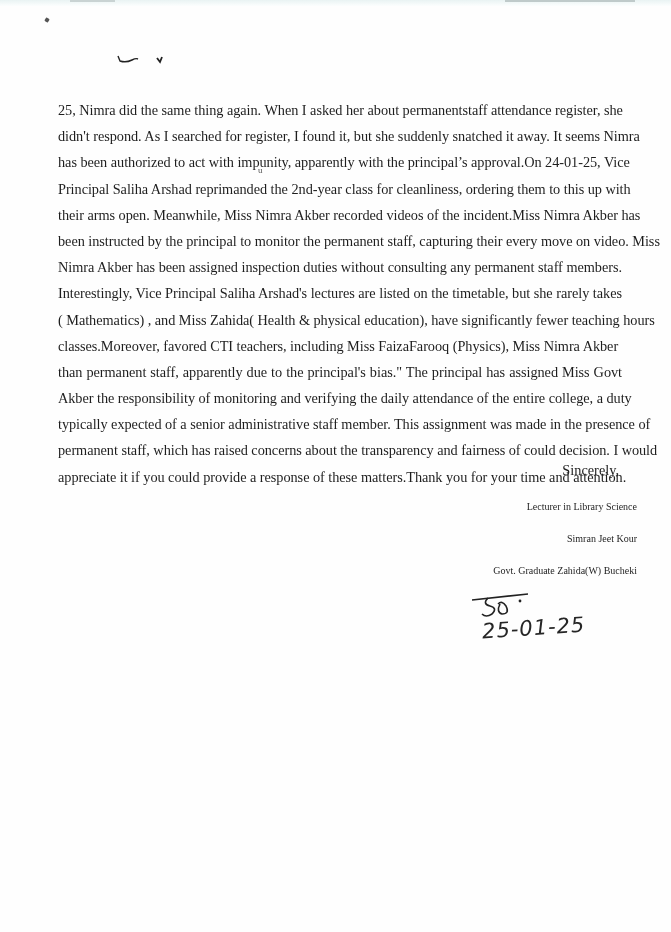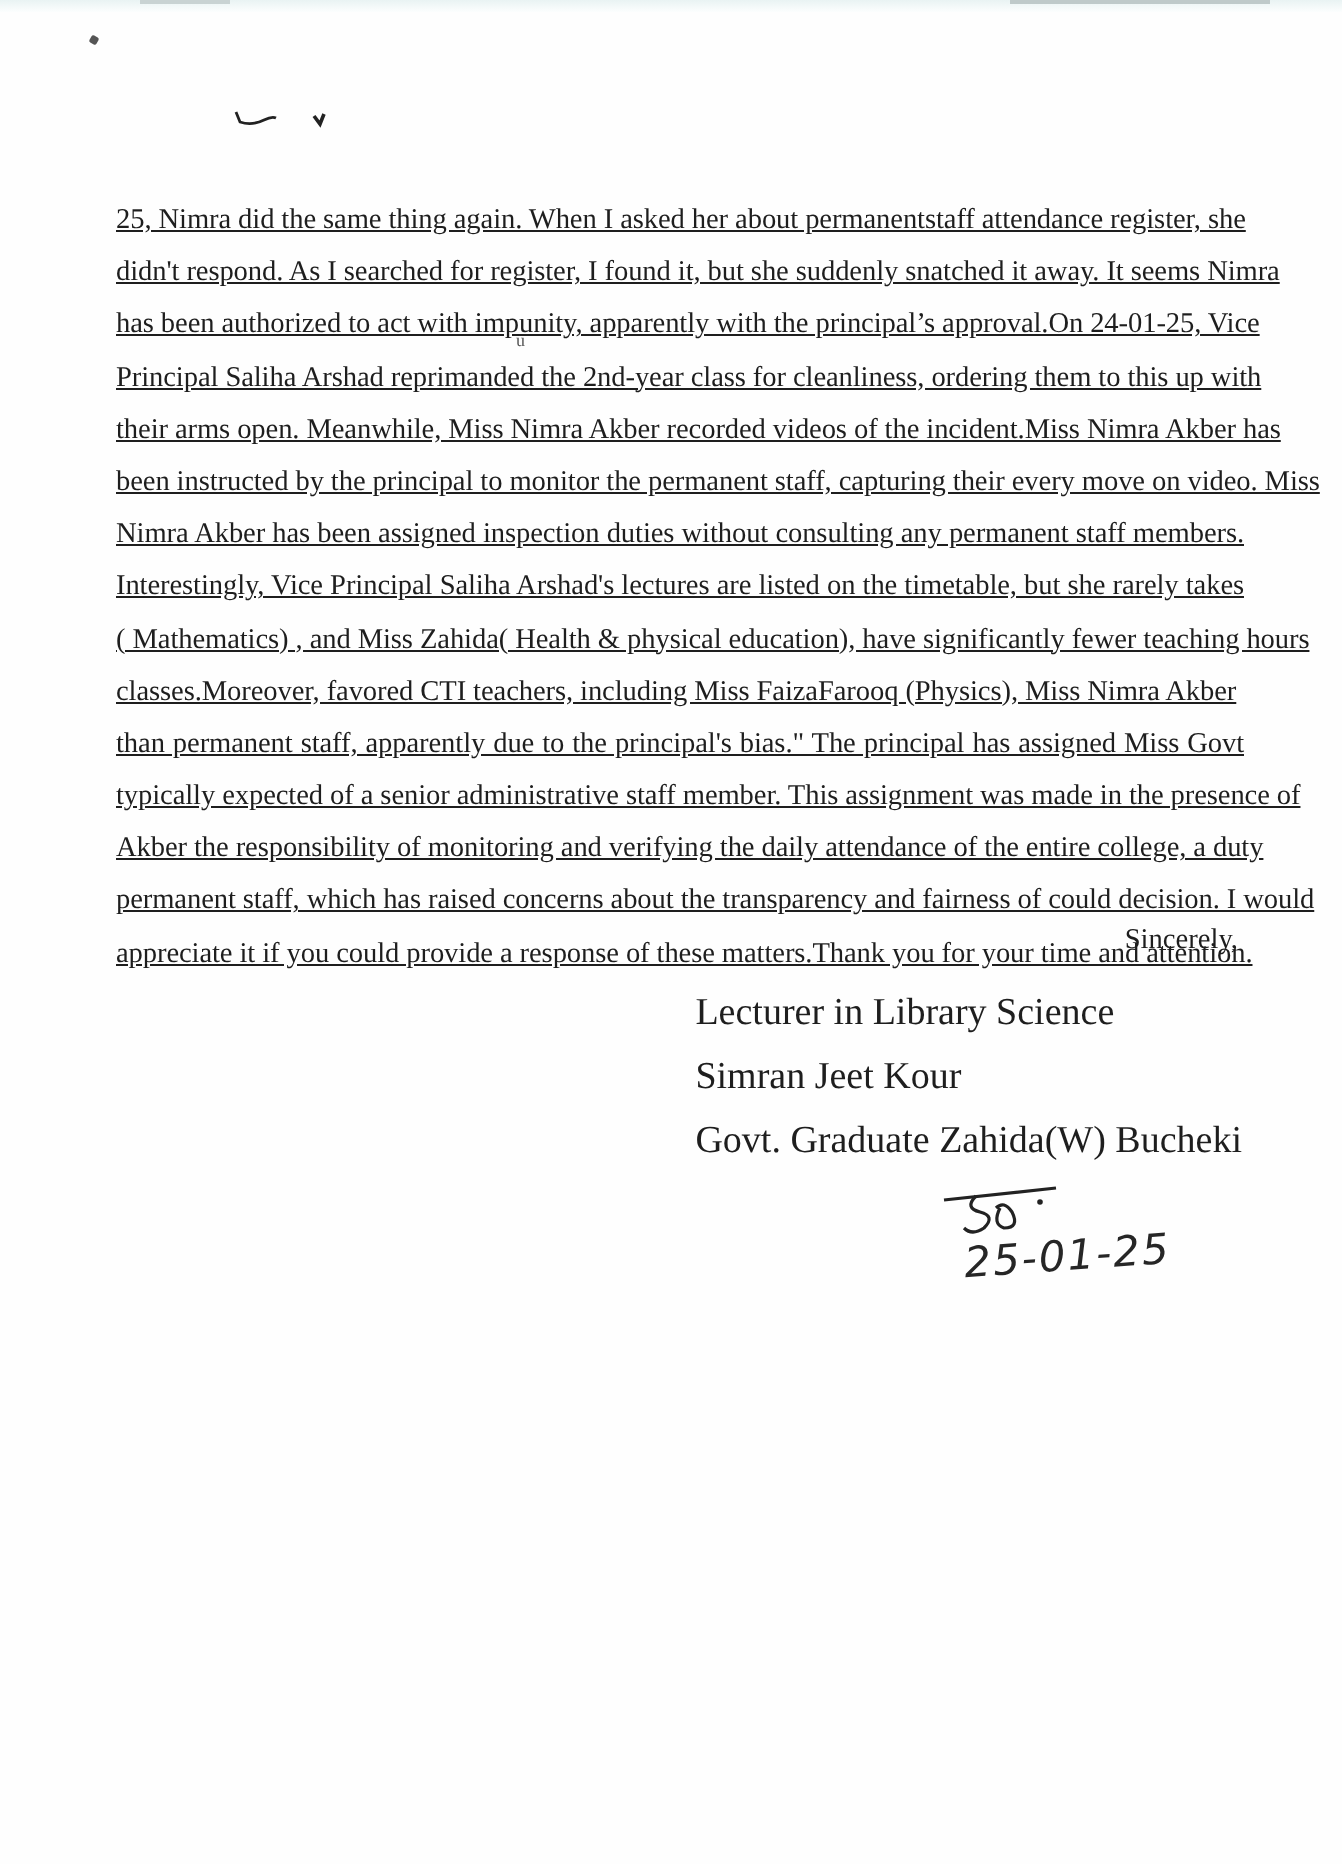--- a/index.html
+++ b/index.html
@@ -18,32 +18,32 @@
   .top-edge .mark-r { position: absolute; left: 505px; top: 0; width: 130px; height: 2px; background: #bfcaca; }
   .stray-mark {
     position: absolute; left: 45px; top: 18px; width: 4px; height: 4px;
     background: #555; border-radius: 1px; transform: rotate(30deg);
   }
   .scribble {
     position: absolute; left: 116px; top: 48px; width: 60px; height: 20px;
   }
   .body-text {
     position: absolute; left: 58px; top: 97px; width: 564px;
-    font-size: 14.3px; line-height: 26.2px; letter-spacing: -0.05px; text-decoration: underline;
+    font-size: 14.3px; line-height: 26.2px; letter-spacing: -0.05px;
   }
   .line {
     display: block; white-space: nowrap; text-align: justify; text-align-last: justify;
     height: 26.2px;
   }
   .line.last { text-align-last: left; }
   .line.short { text-align-last: left; }
   .tilde-mark { position: absolute; left: 258px; top: 165px; font-size: 9px; color: #555; }
   .closing {
-    position: absolute; right: 50px; top: 483px; 
-    font-size: 19px;
+    position: absolute; right: 34px; top: 483px; text-align: right;
+    font-size: 10px;
   }
   .closing div { height: 32px; line-height: 20px; }
   .sincerely { position: absolute; right: 52px; top: 462px; font-size: 14.3px; }
   .signature { position: absolute; left: 470px; top: 590px; width: 120px; height: 70px; }
   .sig-date {
     position: absolute; left: 482px; top: 616px;
     font-family: "DejaVu Sans", sans-serif; font-size: 21px; font-style: italic;
     color: #262626; transform: rotate(-4deg); letter-spacing: 1px;
   }
 </style>
@@ -65,22 +65,22 @@
   <span class="line">didn't respond. As I searched for register, I found it, but she suddenly snatched it away. It seems Nimra</span>
   <span class="line">has been authorized to act with impunity, apparently with the principal’s approval.On 24-01-25, Vice</span>
   <span class="line">Principal Saliha Arshad reprimanded the 2nd-year class for cleanliness, ordering them to this up with</span>
   <span class="line">their arms open. Meanwhile, Miss Nimra Akber recorded videos of the incident.Miss Nimra Akber has</span>
   <span class="line">been instructed by the principal to monitor the permanent staff, capturing their every move on video. Miss</span>
   <span class="line">Nimra Akber has been assigned inspection duties without consulting any permanent staff members.</span>
   <span class="line">Interestingly, Vice Principal Saliha Arshad's lectures are listed on the timetable, but she rarely takes</span>
   <span class="line">( Mathematics) , and Miss Zahida( Health &amp; physical education), have significantly fewer teaching hours</span>
   <span class="line short">classes.Moreover, favored CTI teachers, including Miss FaizaFarooq (Physics), Miss Nimra Akber</span>
   <span class="line">than permanent staff, apparently due to the principal's bias." The principal has assigned Miss Govt</span>
+  <span class="line">Akber the responsibility of monitoring and verifying the daily attendance of the entire college, a duty</span>
   <span class="line">typically expected of a senior administrative staff member. This assignment was made in the presence of</span>
-  <span class="line">Akber the responsibility of monitoring and verifying the daily attendance of the entire college, a duty</span>
   <span class="line">permanent staff, which has raised concerns about the transparency and fairness of could decision. I would</span>
   <span class="line last">appreciate it if you could provide a response of these matters.Thank you for your time and attention.</span>
 </div>
 <div class="tilde-mark">u</div>
 
 <div class="sincerely">Sincerely,</div>
 <div class="closing" style="top:497px;">
   <div>Lecturer in Library Science</div>
   <div>Simran Jeet Kour</div>
   <div>Govt. Graduate Zahida(W) Bucheki</div>

